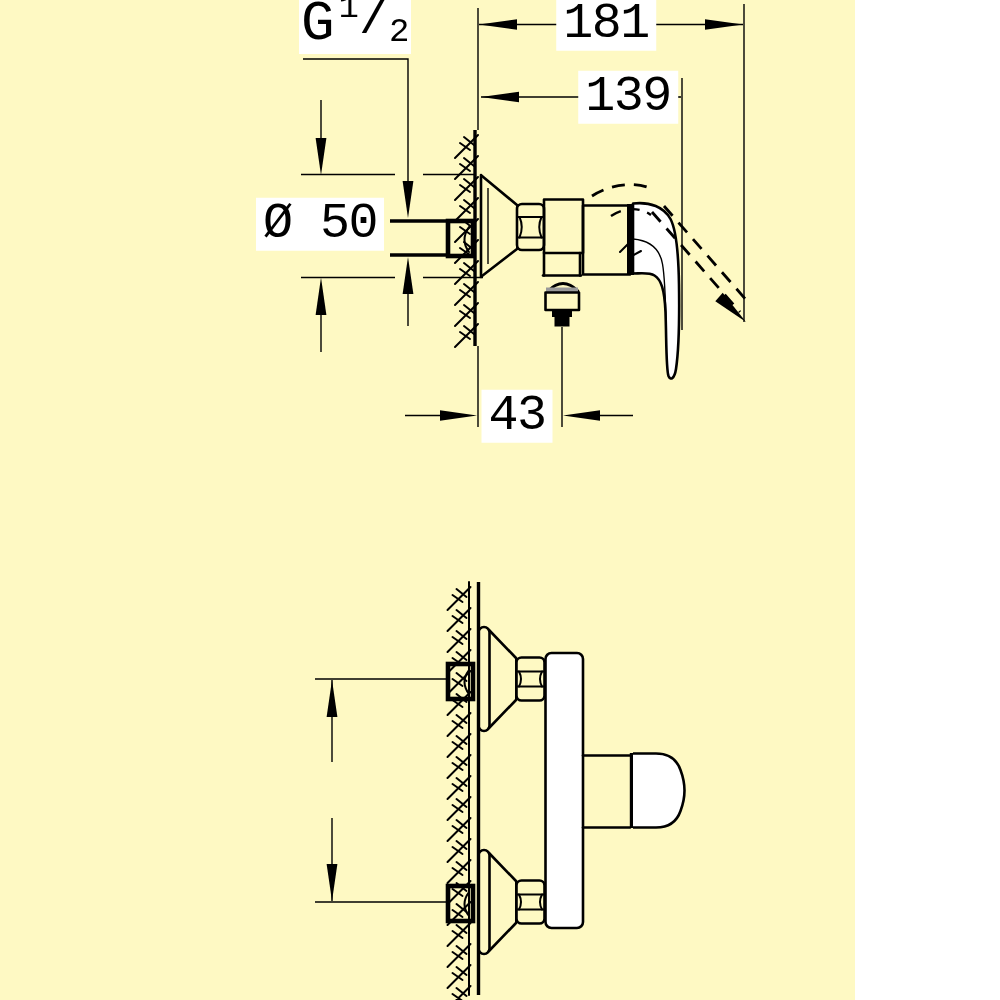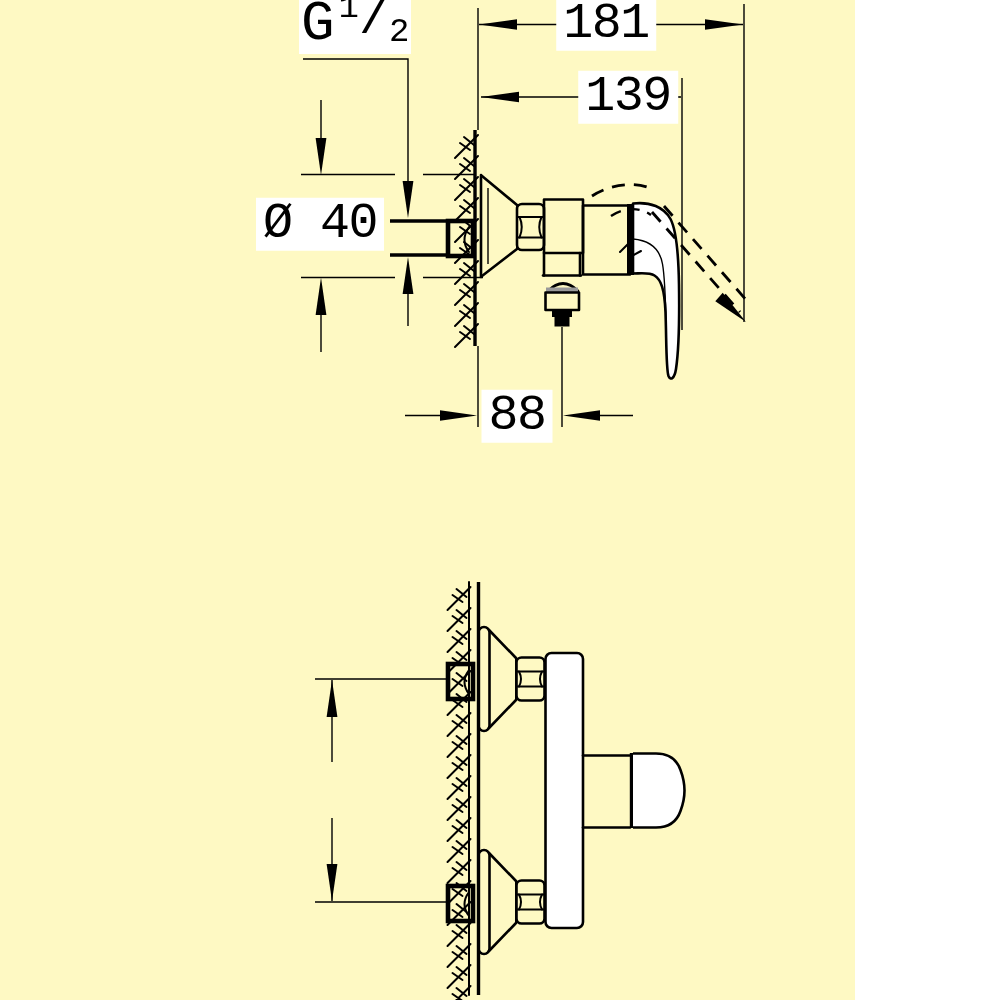--- a/index.html
+++ b/index.html
@@ -238,18 +238,18 @@
 </svg>
 
 <div class="g-label">
   <span class="g-main">G</span><span class="g-sup">1</span><span class="g-slash">/</span><span class="g-sub">2</span>
 </div>
 
 <div class="dim-label" style="left:606px;top:24px;">181</div>
 
 <div class="dim-label" style="left:580px;top:97px;margin-left:48px;">139</div>
 
-<div class="dim-label" style="left:320px;top:224px;">Ø 40</div>
-
-<div class="dim-label" style="left:517px;top:416px;">88</div>
+<div class="dim-label" style="left:320px;top:224px;">Ø 50</div>
+
+<div class="dim-label" style="left:517px;top:416px;">43</div>
 
 
 </div>
 
 </body></html>

